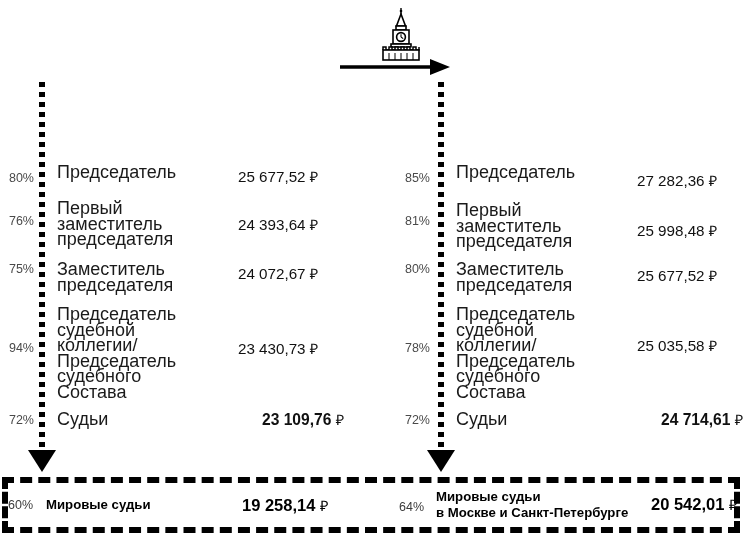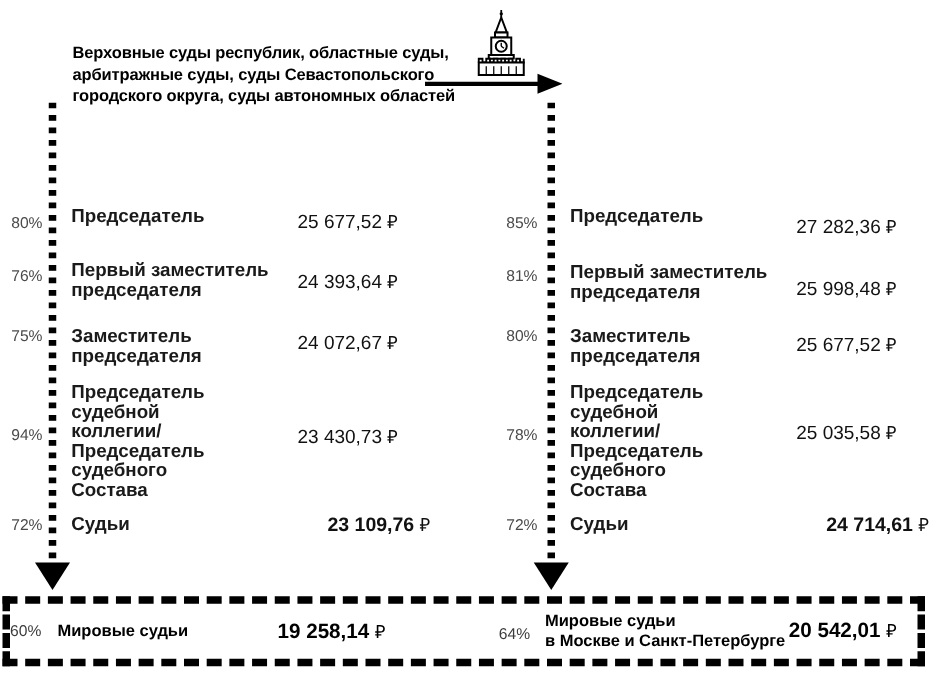--- a/index.html
+++ b/index.html
@@ -71,26 +71,25 @@
   #rail-arrow-right { left: 427px; top: 450px; }
   .pct {
     position: absolute;
     font-size: 12.5px;
     color: #4a4a4a;
     text-align: right;
     transform: translateY(-50%);
   }
   .role {
     position: absolute;
-    font-size: 15px;
+    font-size: 18px;
     line-height: 15.5px;
     color: #1a1a1a;
     white-space: pre-line;
     transform: translateY(-50%);
-    font-weight: bold;
   }
   .amount {
     position: absolute;
     font-size: 15.2px;
     color: #111111;
     white-space: nowrap;
     transform: translateY(-50%);
   }
   .amount.bold { font-weight: bold; font-size: 15.6px; margin-left: 24px; }
   .amount .cur { font-weight: normal; font-size: 14.5px; }
@@ -130,39 +129,37 @@
     white-space: pre-line;
     transform: translateY(-50%);
   }
   .bottom-amount {
     position: absolute;
     font-weight: bold;
     font-size: 16.5px;
     color: #000000;
     white-space: nowrap;
     transform: translateY(-50%);
+    margin-left: 20px;
   }
   .bottom-amount .cur { font-weight: normal; font-size: 14.5px; }
 
   #bottom-pct-left    { left: 8px;   top: 505px; }
   #bottom-role-left   { left: 46px;  top: 505px; }
   #bottom-amount-left { left: 222px; top: 505px; }
 
   #bottom-pct-right    { left: 399px; top: 507px; text-align: right; }
   #bottom-role-right   { left: 436px; top: 505px; }
   #bottom-amount-right { left: 631px; top: 504px; }
 </style>
 </head>
 <body>
 
 <div id="page">
 
-  <div class="col-header" id="header-left">Верховные суды республик, областные суды,
-арбитражные суды, суды Севастопольского
-городского округа, суды автономных областей</div>
 
 
   <svg id="tower-icon" viewBox="0 0 56 56">
     <g fill="none" stroke="#000" stroke-width="1.6">
 
       <path d="M28 2 L28 8" stroke-width="1.4"></path>
       <path d="M28 8 L23.5 20 L32.5 20 Z" fill="#fff"></path>
 
       <circle cx="28" cy="5" r="1.3" fill="#000" stroke="none"></circle>
 

